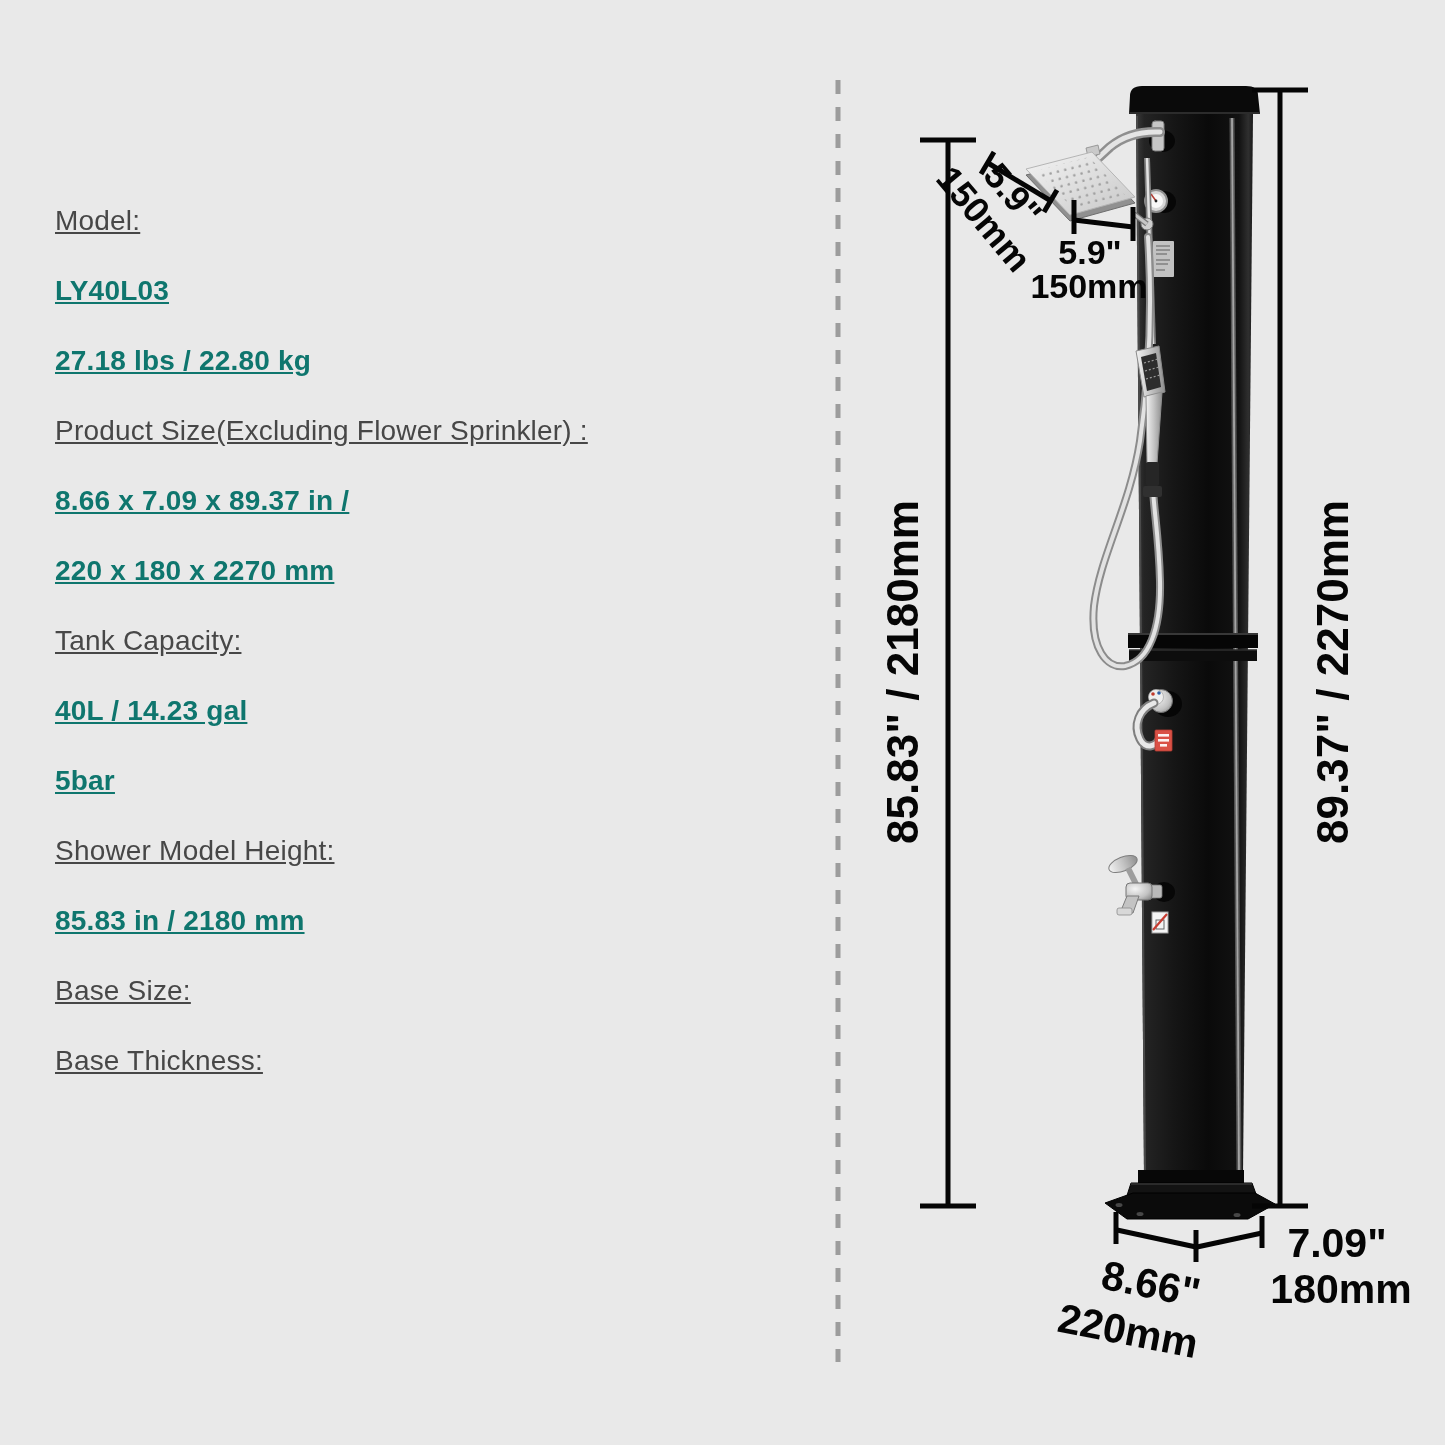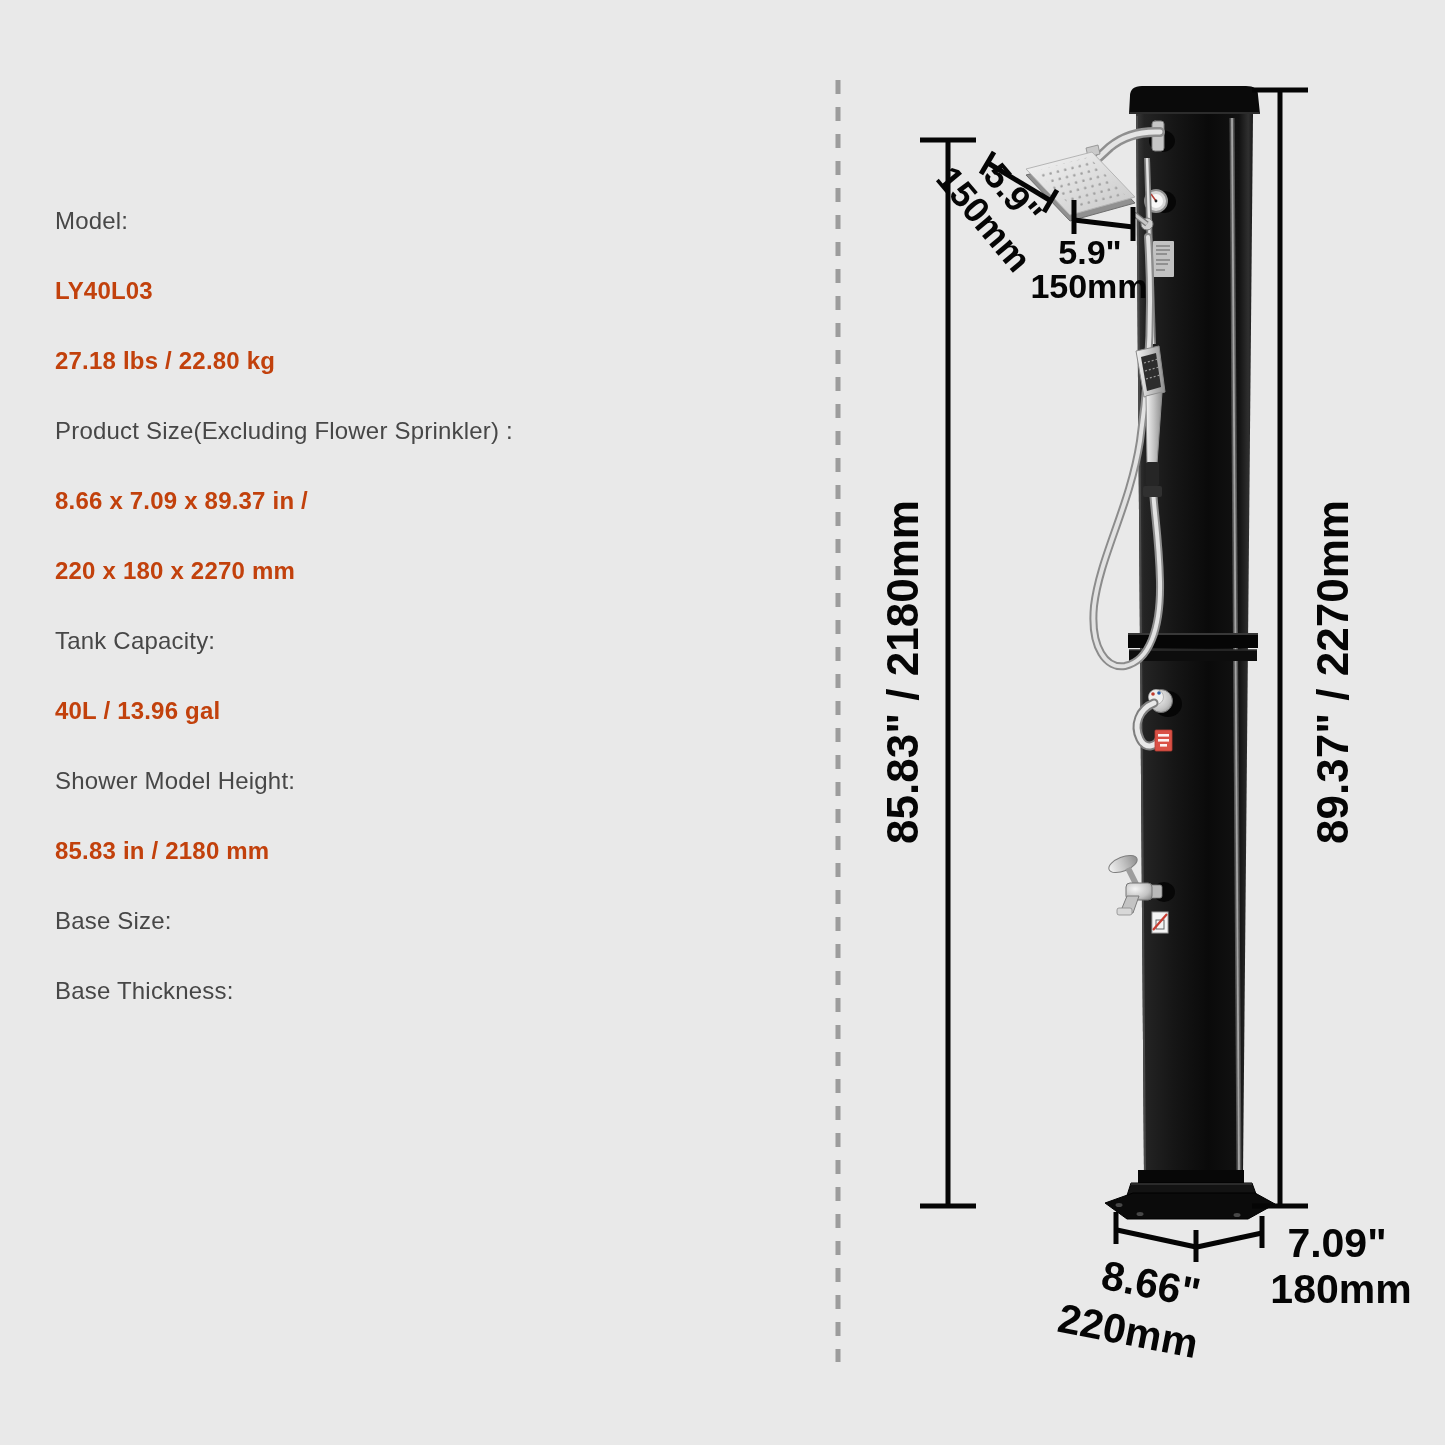--- a/index.html
+++ b/index.html
@@ -11,47 +11,49 @@
     font-family:"Liberation Sans", sans-serif;
   }
   .specs{
     position:absolute;
     left:55px;top:186px;
     width:790px;
   }
   .spec-row{
     height:70px;
     display:flex;align-items:center;
-    font-size:24px;
+    font-size:28px;
     white-space:nowrap;
     letter-spacing:.2px;
+    text-decoration:underline;
   }
   .spec-row.label{color:#474747;font-weight:400;}
-  .spec-row.value{color:#c2410c;font-weight:700;}
+  .spec-row.value{color:#0f766e;font-weight:700;}
   svg text{
     font-family:"Liberation Sans", sans-serif;
     font-weight:700;
     fill:#050505;
   }
   .diagram{position:absolute;left:0;top:0;}
 </style>
 </head>
 <body>
 
 <div class="canvas">
 
   <div class="specs">
     <div class="spec-row label">Model:</div>
     <div class="spec-row value">LY40L03</div>
     <div class="spec-row value">27.18 lbs / 22.80 kg</div>
     <div class="spec-row label">Product Size(Excluding Flower Sprinkler) :</div>
     <div class="spec-row value">8.66 x 7.09 x 89.37 in /</div>
     <div class="spec-row value">220 x 180 x 2270 mm</div>
     <div class="spec-row label">Tank Capacity:</div>
-    <div class="spec-row value">40L / 13.96 gal</div>
+    <div class="spec-row value">40L / 14.23 gal</div>
+    <div class="spec-row value">5bar</div>
     <div class="spec-row label">Shower Model Height:</div>
     <div class="spec-row value">85.83 in / 2180 mm</div>
     <div class="spec-row label">Base Size:</div>
     <div class="spec-row label">Base Thickness:</div>
   </div>
 
   <svg class="diagram" width="1445" height="1445" viewBox="0 0 1445 1445">
     <defs>
       <linearGradient id="colGrad" x1="0" y1="0" x2="1" y2="0">
         <stop offset="0" stop-color="#3a3a3a"></stop>

